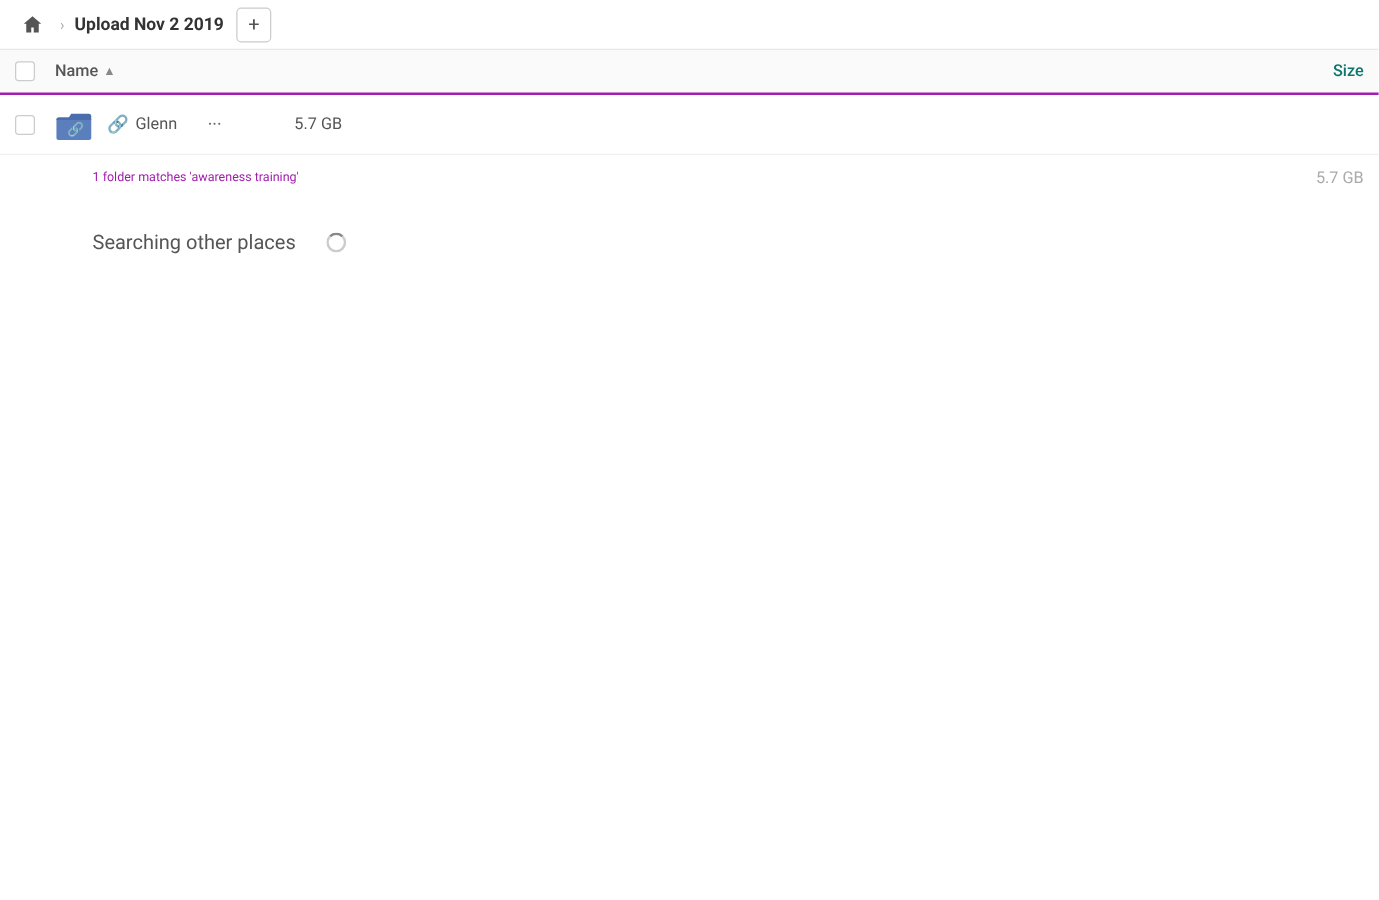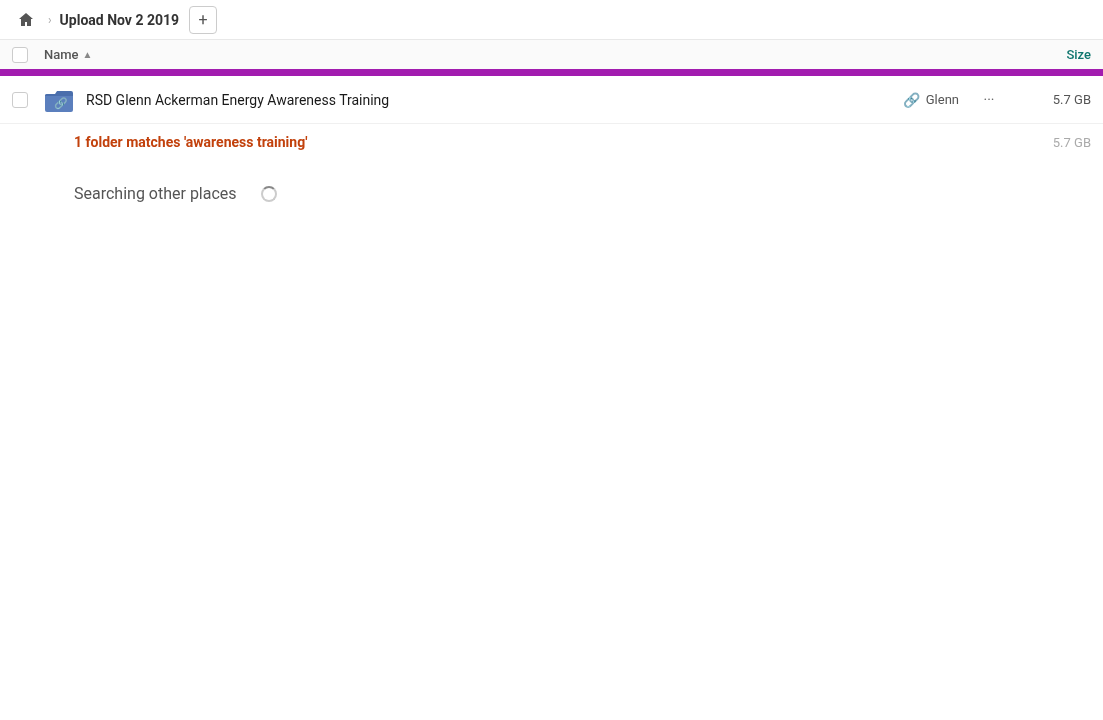--- a/index.html
+++ b/index.html
@@ -62,21 +62,21 @@
       color: #555;
       background: #fff;
       margin-left: 4px;
       font-size: 16px;
     }
 
     .column-header {
       display: flex;
       align-items: center;
       padding: 6px 12px;
-      border-bottom: 7px solid #a21caf;
+      border-bottom: 2px solid #a21caf;
       height: 36px;
       background: #fafafa;
     }
 
     .col-checkbox {
       width: 24px;
       margin-right: 8px;
     }
 
     .col-name {
@@ -169,23 +169,22 @@
 
     .summary-row {
       display: flex;
       align-items: center;
       padding: 6px 12px 6px 74px;
       height: 36px;
     }
 
     .summary-text {
       flex: 1;
-      font-size: 14px;
-      color: #c2410c;
-      font-weight: bold;
+      font-size: 10px;
+      color: #a21caf;
     }
 
     .summary-size {
       width: 80px;
       text-align: right;
       font-size: 13px;
       color: #aaa;
     }
 
     .searching-section {
@@ -258,23 +257,20 @@
   </div>
   <div class="row-icon">
     <svg width="30" height="26" viewBox="0 0 30 26">
 
       <rect x="0" y="7" width="28" height="18" rx="2" fill="#5b7fbd"></rect>
       <path d="M0 9 Q0 7 2 7 L10 7 L12 4 L26 4 Q28 4 28 6 L28 9 Z" fill="#4a6eac"></path>
 
       <text x="9" y="20" font-size="11" fill="white" font-family="sans-serif">🔗</text>
     </svg>
   </div>
-  <div class="row-name">
-    <span>RSD Glenn Ackerman Energy Awareness Training</span>
-  </div>
   <div class="shared-badge">
     <span class="link-icon">🔗</span>
     <span>Glenn</span>
   </div>
   <div class="more-btn">
     <span>···</span>
   </div>
   <div class="row-size">
     <span>5.7 GB</span>
   </div>

